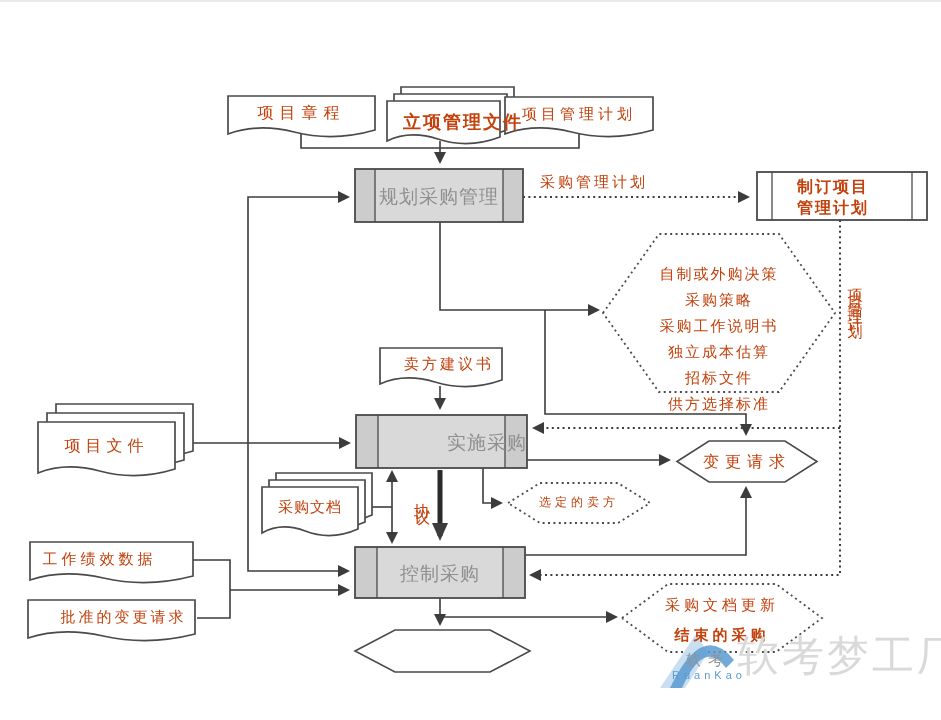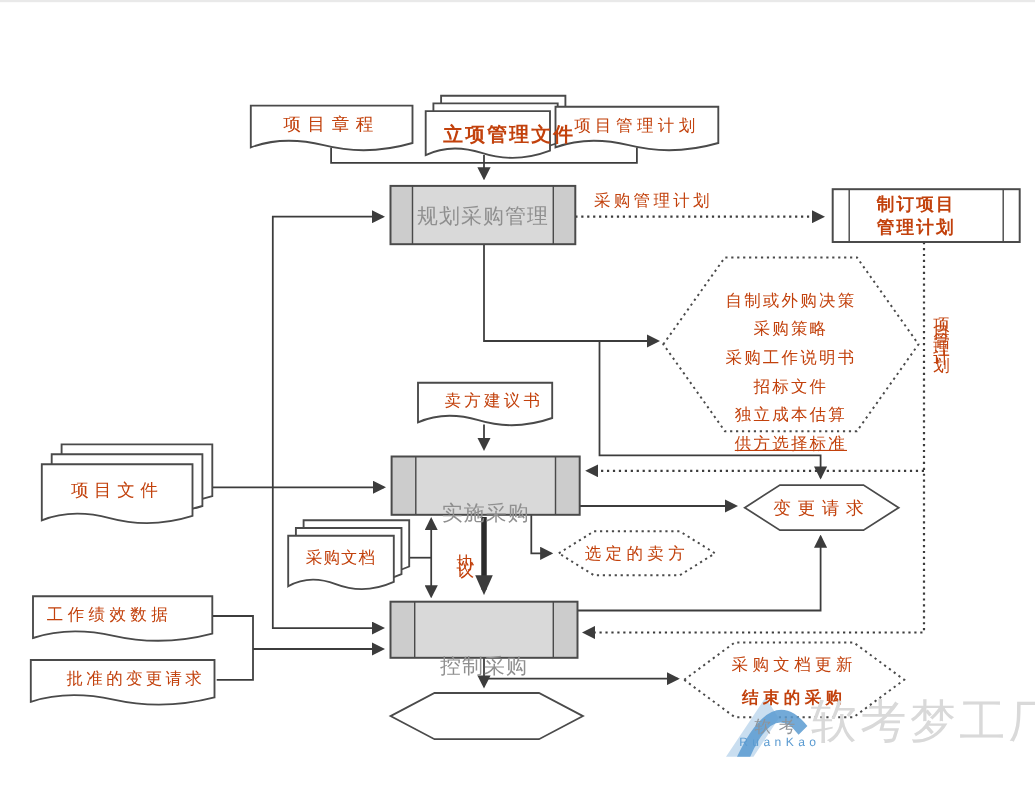--- a/index.html
+++ b/index.html
@@ -164,45 +164,45 @@
     <div class="lbl bold" style="position:static;font-size:16px;letter-spacing:2px;line-height:21px;">制订项目</div>
     <div class="lbl bold" style="position:static;font-size:16px;letter-spacing:2px;line-height:21px;">管理计划</div>
   </div>
 
   <div class="lbl vert" style="left:845px;top:225px;height:145px;font-size:15px;letter-spacing:7px;">项目管理计划</div>
 
   <div style="position:absolute;left:618px;top:238px;width:202px;text-align:center;">
     <div class="lbl" style="position:static;font-size:15px;letter-spacing:2px;line-height:26px;margin-top:23px;">自制或外购决策</div>
     <div class="lbl" style="position:static;font-size:15px;letter-spacing:2px;line-height:26px;">采购策略</div>
     <div class="lbl" style="position:static;font-size:15px;letter-spacing:2px;line-height:26px;">采购工作说明书</div>
+    <div class="lbl" style="position:static;font-size:15px;letter-spacing:2px;line-height:26px;">独立成本估算</div>
     <div class="lbl" style="position:static;font-size:15px;letter-spacing:2px;line-height:26px;">招标文件</div>
-    <div class="lbl" style="position:static;font-size:15px;letter-spacing:2px;line-height:26px;">独立成本估算</div>
-    <div class="lbl" style="position:static;font-size:15px;letter-spacing:2px;line-height:26px;text-decoration:underline;">供方选择标准</div>
+    <div class="lbl" style="position:static;font-size:15px;letter-spacing:2px;line-height:26px;">供方选择标准</div>
   </div>
 
   <div class="lbl" style="left:380px;top:355px;width:138px;font-size:15px;letter-spacing:3px;">卖方建议书</div>
 
-  <div class="lbl proc" style="left:356px;top:454px;width:171px;">实施采购</div>
+  <div class="lbl proc" style="left:356px;top:430px;width:171px;text-align:right;">实施采购</div>
 
   <div class="lbl" style="left:38px;top:436px;width:137px;font-size:16px;letter-spacing:5px;">项目文件</div>
 
   <div class="lbl" style="left:262px;top:498px;width:96px;font-size:15px;letter-spacing:1px;">采购文档</div>
 
   <div class="lbl vert" style="left:411px;top:472px;height:48px;font-size:16px;letter-spacing:6px;">协议</div>
 
   <div class="lbl" style="left:30px;top:550px;width:139px;font-size:15px;letter-spacing:4px;">工作绩效数据</div>
 
   <div class="lbl" style="left:40px;top:608px;width:167px;font-size:15px;letter-spacing:3px;">批准的变更请求</div>
 
-  <div class="lbl proc" style="left:355px;top:561px;width:170px;margin-top:32px;">控制采购</div>
+  <div class="lbl proc" style="left:355px;top:561px;width:170px;">控制采购</div>
 
 
   <div class="lbl" style="left:677px;top:452px;width:140px;font-size:16px;letter-spacing:6px;">变更请求</div>
 
-  <div class="lbl" style="left:508px;top:494px;width:142px;font-size:15px;letter-spacing:4px;">选定的卖方</div>
+  <div class="lbl" style="left:508px;top:494px;width:142px;font-size:12px;letter-spacing:4px;">选定的卖方</div>
 
   <div style="position:absolute;left:622px;top:590px;width:200px;text-align:center;">
     <div class="lbl" style="position:static;font-size:15px;letter-spacing:4px;line-height:30px;">采购文档更新</div>
     <div class="lbl bold" style="position:static;font-size:15px;letter-spacing:4px;line-height:30px;">结束的采购</div>
   </div>
 
   <div class="lbl wm-big" style="left:737px;top:628px;">软考梦工厂</div>
   <div class="lbl wm-logo-txt" style="left:686px;top:651px;">软考</div>
   <div class="lbl wm-logo-sub" style="left:672px;top:669px;">RuanKao</div>
 </div>

